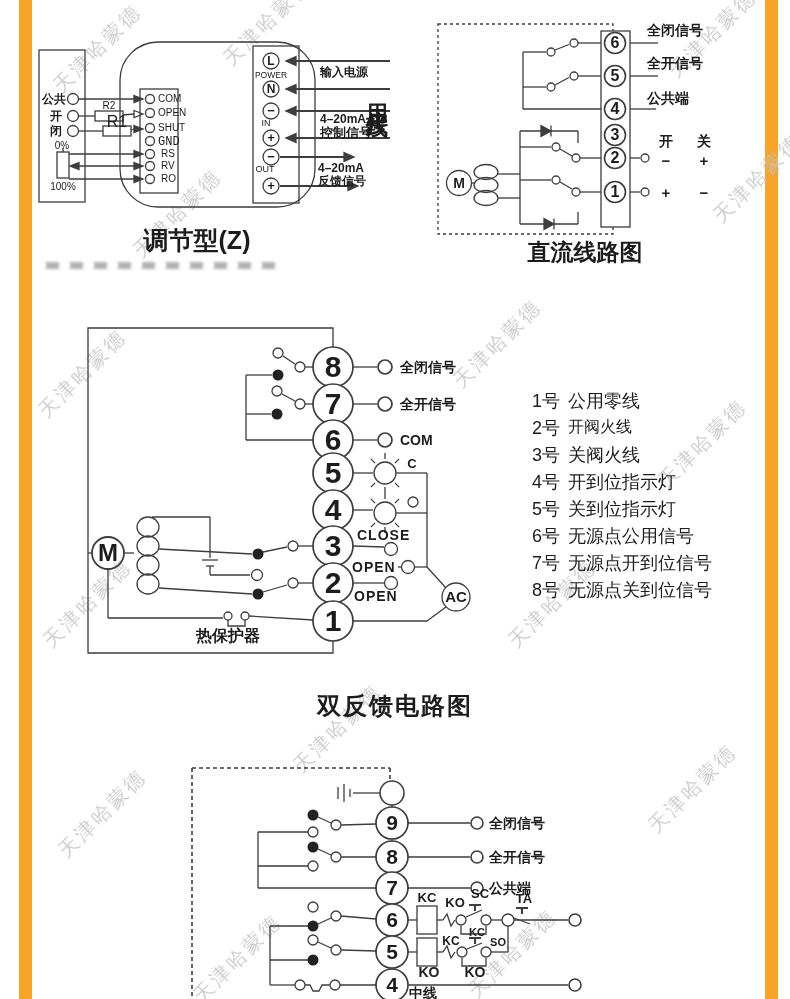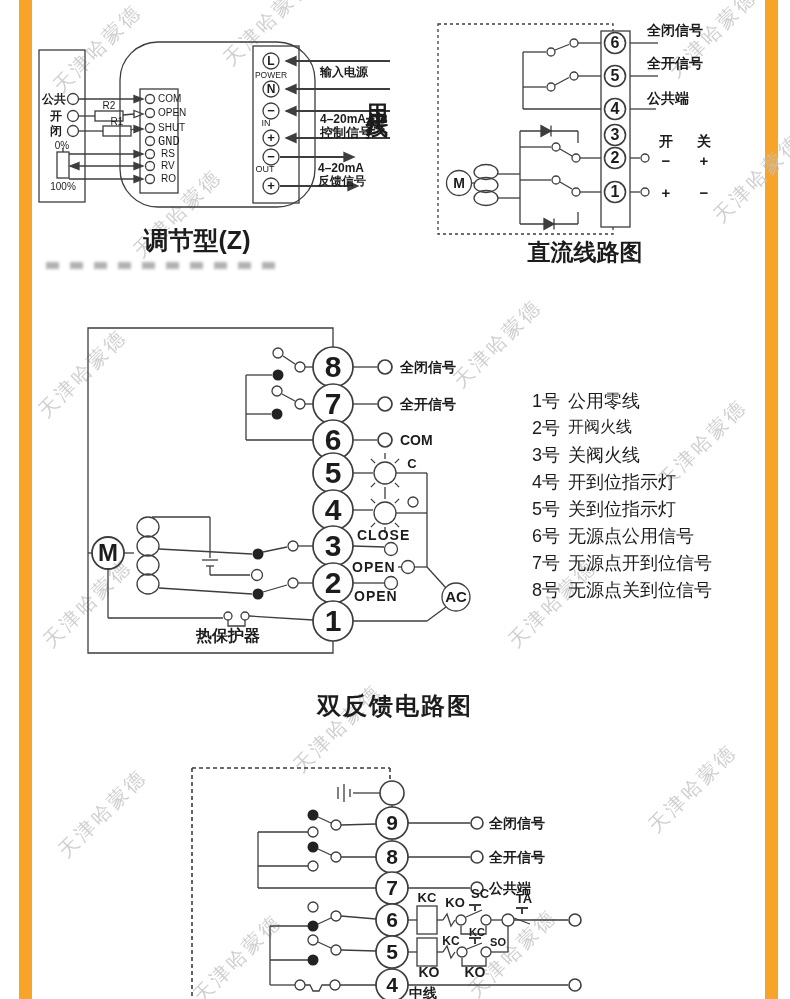--- a/index.html
+++ b/index.html
@@ -342,21 +342,21 @@
       <circle cx="575" cy="985" r="6" fill="#fff" stroke-width="1.6"></circle>
     </g>
   </svg>
 
   <span class="lbl ctr b" style="left:54px;top:99px;font-size:12px;">公共</span>
   <span class="lbl ctr b" style="left:56px;top:116px;font-size:12px;">开</span>
   <span class="lbl ctr b" style="left:56px;top:131px;font-size:12px;">闭</span>
   <span class="lbl ctr" style="left:62px;top:146px;font-size:10px;">0%</span>
   <span class="lbl ctr" style="left:63px;top:187px;font-size:10px;">100%</span>
   <span class="lbl ctr" style="left:109px;top:106px;font-size:10px;">R2</span>
-  <span class="lbl ctr" style="left:117px;top:122px;font-size:10px;">R1</span>
+  <span class="lbl ctr" style="left:117px;top:122px;font-size:16px;">R1</span>
   <span class="lbl" style="left:158px;top:94px;font-size:10px;">COM</span>
   <span class="lbl" style="left:158px;top:108px;font-size:10px;">OPEN</span>
   <span class="lbl" style="left:158px;top:123px;font-size:10px;">SHUT</span>
   <span class="lbl" style="left:158px;top:136px;font-size:12px;font-family:Liberation Mono, monospace;">GND</span>
   <span class="lbl" style="left:161px;top:149px;font-size:10px;">RS</span>
   <span class="lbl" style="left:161px;top:161px;font-size:10px;">RV</span>
   <span class="lbl" style="left:161px;top:174px;font-size:10px;">RO</span>
   <span class="lbl ctr b" style="left:271px;top:61px;font-size:12px;">L</span>
   <span class="lbl ctr" style="left:271px;top:75px;font-size:8.5px;">POWER</span>
   <span class="lbl ctr b" style="left:271px;top:89px;font-size:12px;">N</span>

